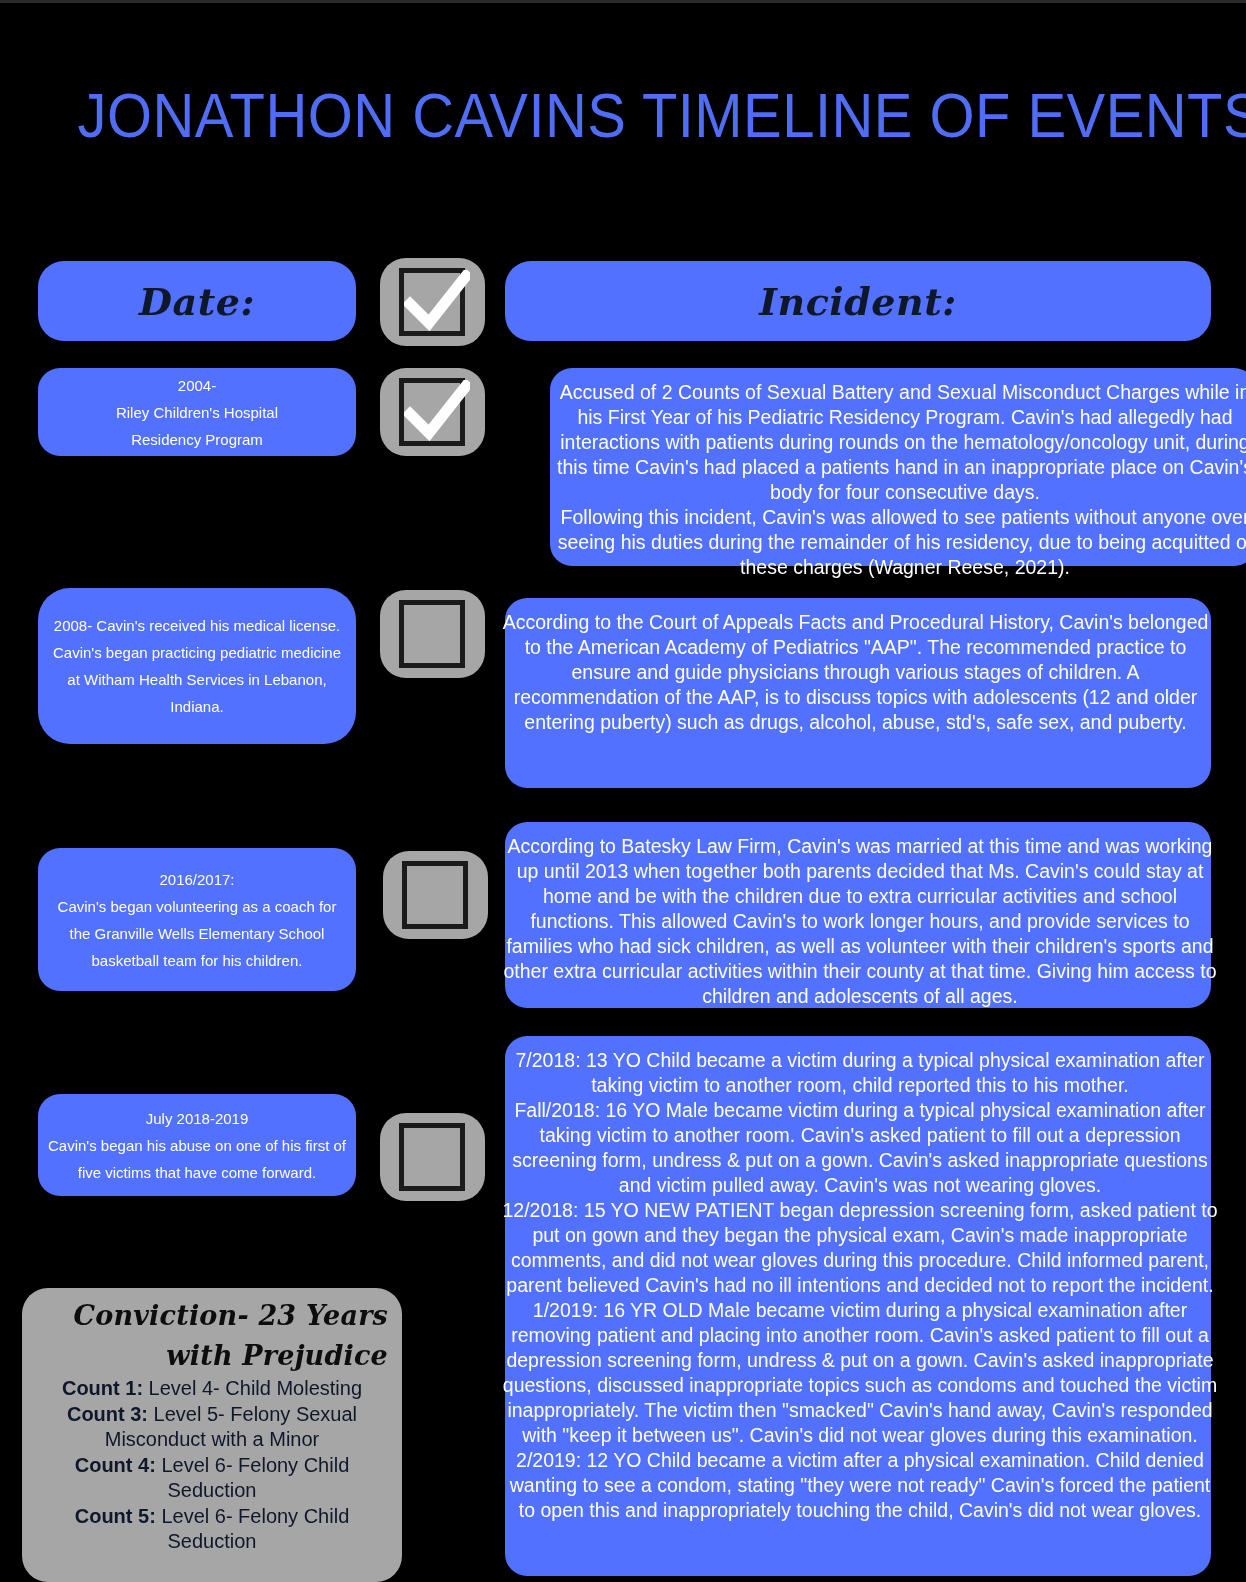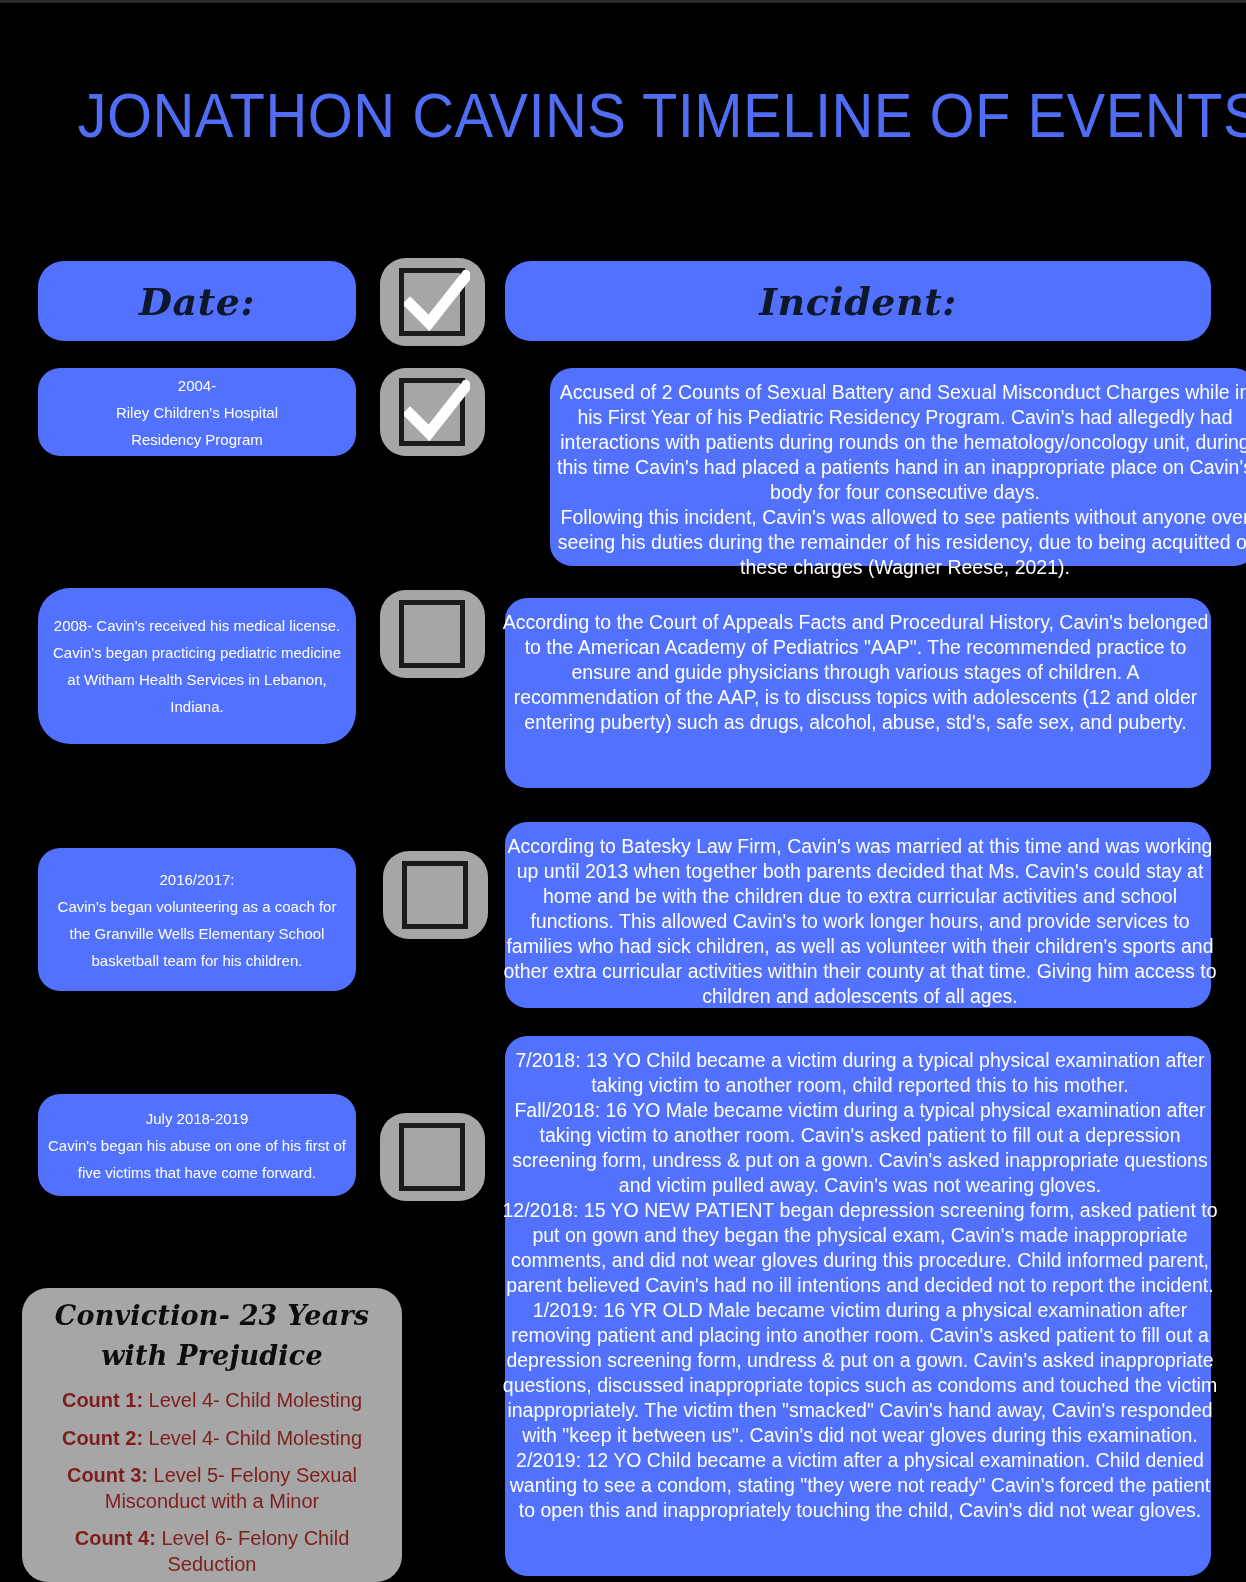--- a/index.html
+++ b/index.html
@@ -142,26 +142,26 @@
     overflow: hidden;
   }
   .conviction-title {
     font-family: "DejaVu Serif", serif;
     font-style: italic;
     font-weight: 700;
     font-size: 27px;
     line-height: 40px;
     color: #0d0d0d;
     letter-spacing: 0.2px;
+    text-align: right;
   }
   .count-line {
     font-size: 20px;
     line-height: 25.5px;
-    color: #7f1d1d;
-    margin-top: 12px;
+    color: #0f172a;
   }
   .count-line b { font-weight: 700; }
 </style>
 </head>
 <body>
 
 <div class="top-rule"></div>
 
 <div class="page-title">JONATHON CAVINS TIMELINE OF EVENTS</div>
 
@@ -241,23 +241,20 @@
 2/2019: 12 YO Child became a victim after a physical examination. Child denied wanting to see a condom, stating "they were not ready" Cavin's forced the patient to open this and inappropriately touching the child, Cavin's did not wear gloves.</span>
 </div>
 
 <div class="conviction">
   <div class="conviction-title">Conviction- 23 Years with Prejudice</div>
   <div>
     <div class="count-line">
       <b>Count 1:</b><span> Level 4- Child Molesting</span>
     </div>
     <div class="count-line">
-      <b>Count 2:</b><span>  Level 4- Child Molesting</span>
-    </div>
-    <div class="count-line">
       <b>Count 3:</b><span> Level 5- Felony Sexual Misconduct with a Minor</span>
     </div>
     <div class="count-line">
       <b>Count 4:</b><span> Level 6- Felony Child Seduction</span>
     </div>
     <div class="count-line">
       <b>Count 5:</b><span>  Level 6- Felony Child Seduction</span>
     </div>
   </div>
 </div>

